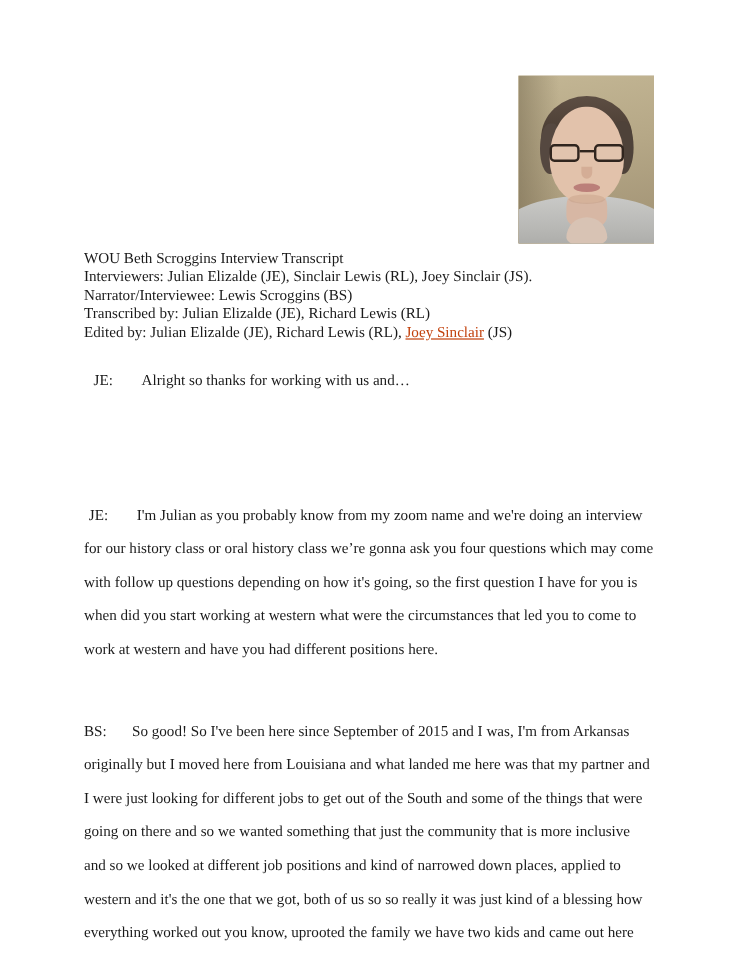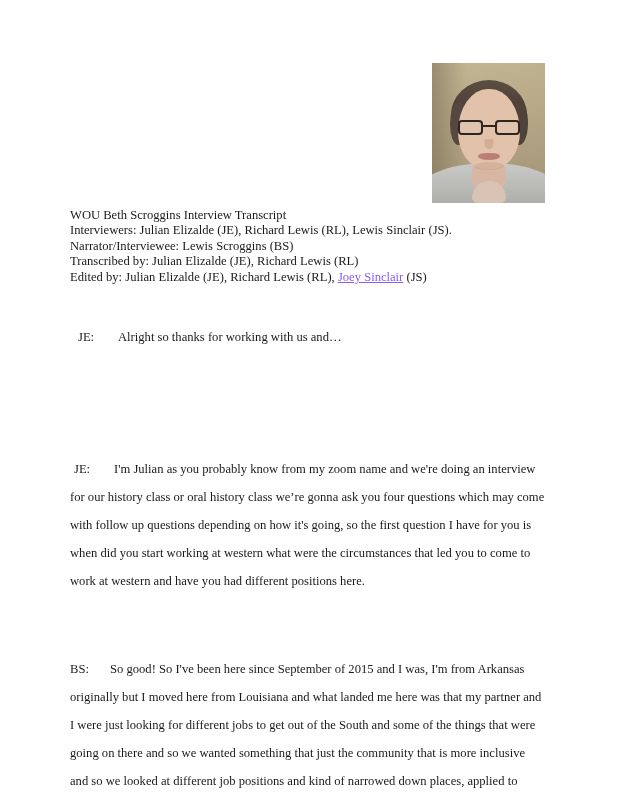--- a/index.html
+++ b/index.html
@@ -177,33 +177,32 @@
     width: 476px;
   }
 
   .header-block {
     font-size: 12.6px;
     line-height: 15.4px;
   }
   .header-block .hline { white-space: nowrap; }
 
   .link {
-    color: #8b5cf6;
+    color: #c2410c;
     text-decoration: underline;
   }
 
   .speaker-block {
     font-size: 12.6px;
     line-height: 28px;
     text-align: left;
   }
   .speaker-block .tag {
     display: inline-block;
     min-width: 40px;
-    margin-top: 20px;
   }
   .speaker-block.indented { padding-left: 8px; }
 
   .gap-1 { height: 18px; }
   .gap-2 { height: 40px; }
   .gap-3 { height: 44px; }
   .gap-4 { height: 40px; }
 </style>
 </head>
 <body>
@@ -228,21 +227,21 @@
       <div class="nose"></div>
       <div class="mouth"></div>
       <div class="chin-shade"></div>
     </div>
   </div>
 
   <div class="content">
 
     <div class="header-block">
       <div class="hline">WOU Beth Scroggins Interview Transcript</div>
-      <div class="hline">Interviewers: Julian Elizalde (JE), Richard Lewis (RL), Lewis Sinclair (JS).</div>
+      <div class="hline">Interviewers: Julian Elizalde (JE), Sinclair Lewis (RL), Joey Sinclair (JS).</div>
       <div class="hline">Narrator/Interviewee: Lewis Scroggins (BS)</div>
       <div class="hline">Transcribed by: Julian Elizalde (JE), Richard Lewis (RL)</div>
       <div class="hline"><span>Edited by: Julian Elizalde (JE), Richard Lewis (RL), </span><a class="link" href="#">Joey Sinclair</a><span> (JS)</span></div>
     </div>
 
     <div class="gap-1"></div>
 
     <div class="speaker-block indented">
       <span class="tag">JE:</span><span>Alright so thanks for working with us and…</span>
     </div>

